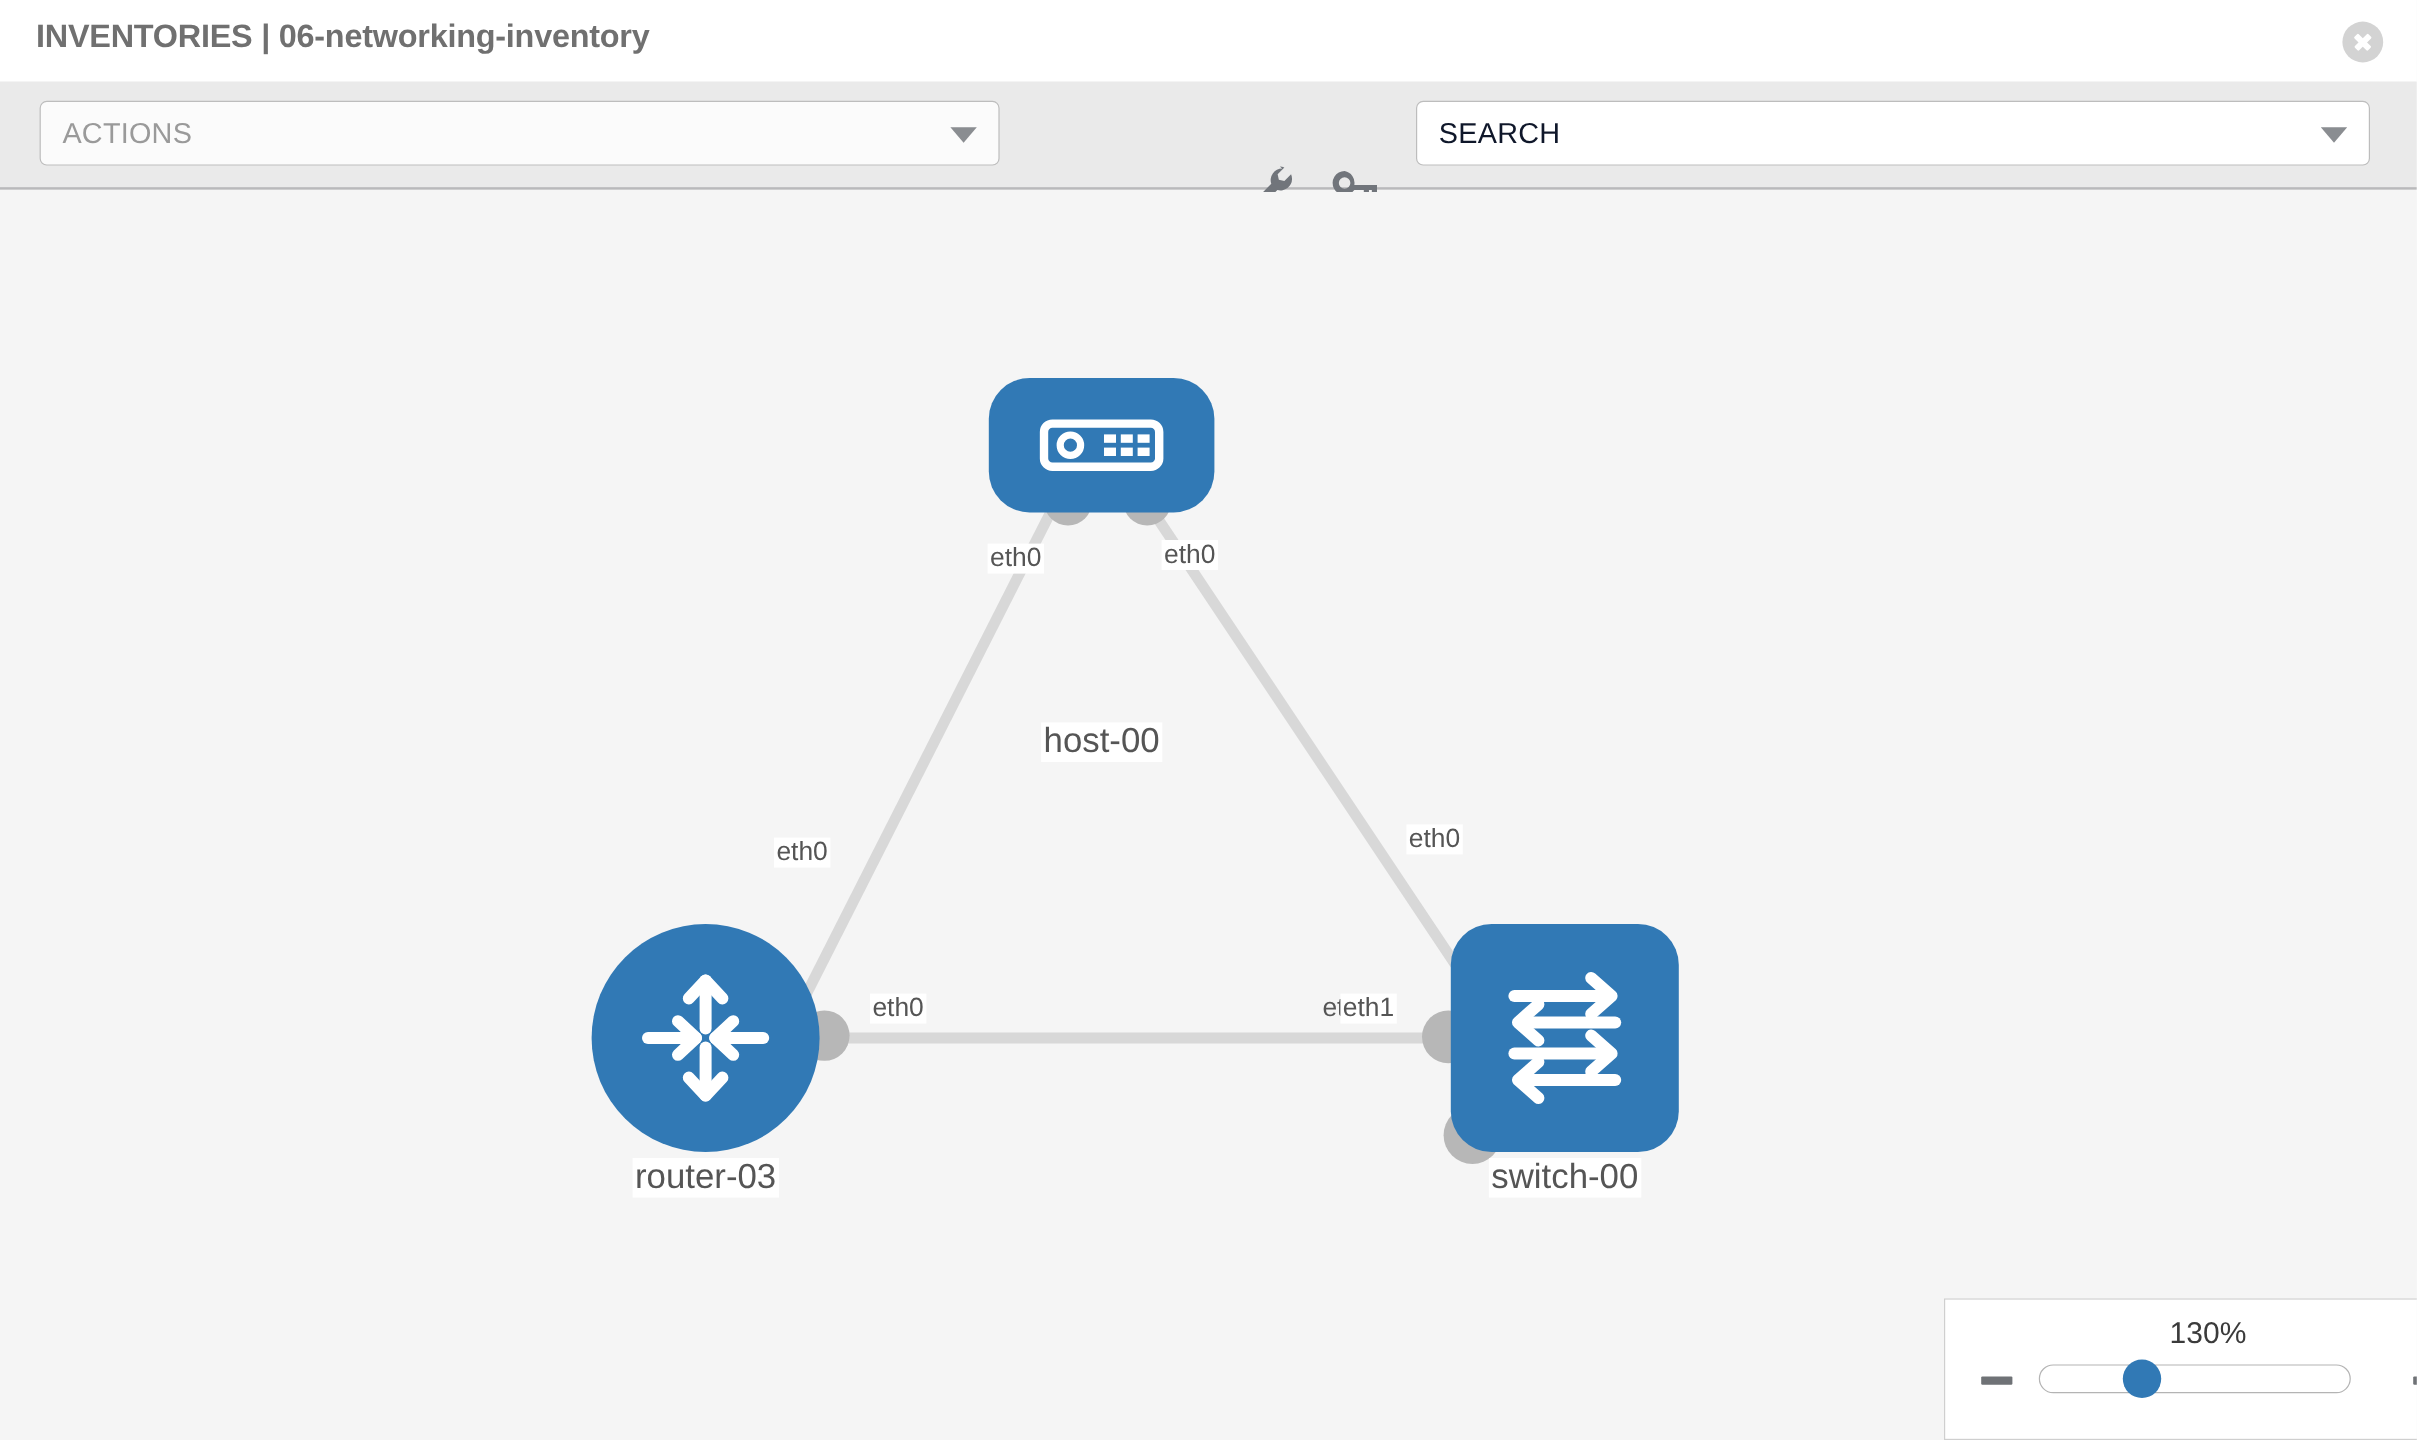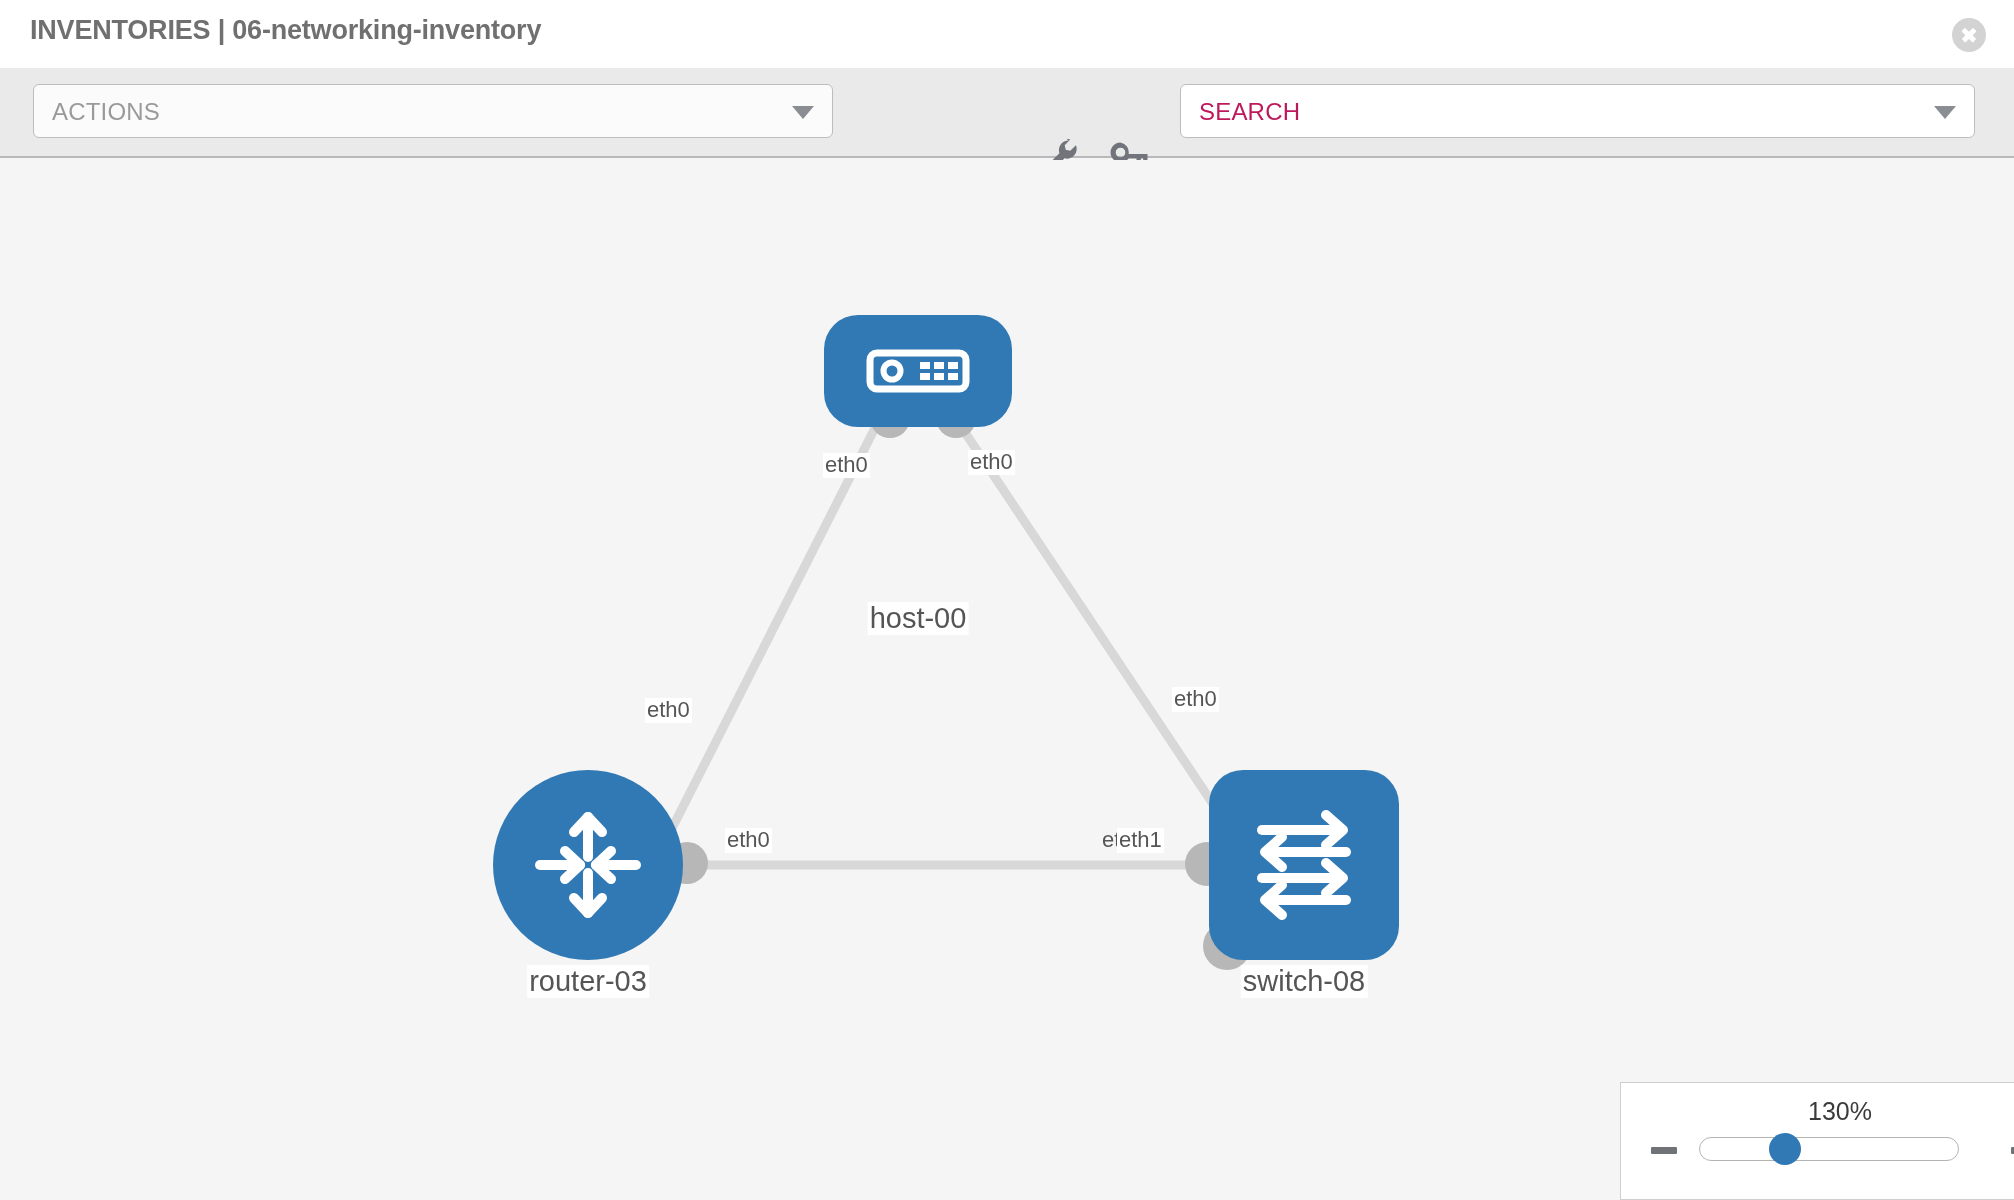--- a/index.html
+++ b/index.html
@@ -124,21 +124,21 @@
     border: 1px solid #bdbdbd;
     border-radius: 6px;
     box-sizing: border-box;
     cursor: text;
   }
   .search-label {
     position: absolute;
     left: 18px;
     top: 13px;
     font-size: 24px;
-    color: #be185d;
+    color: #0f172a;
     letter-spacing: 0.2px;
   }
 
   
   .canvas {
     position: absolute;
     left: 0; top: 160px;
     width: 2014px;
     height: 1040px;
     background: #f5f5f5;
@@ -406,21 +406,21 @@
             <path d="M40 31 L23 46 L40 61"></path>
 
             <path d="M20 72 H100"></path>
             <path d="M84 57 L101 72 L84 87"></path>
 
             <path d="M104 94 H24"></path>
             <path d="M40 79 L23 94 L40 109"></path>
           </g>
         </svg>
       </div>
-      <div class="node-label">switch-08</div>
+      <div class="node-label">switch-00</div>
     </div>
 
     <div class="edge-label" style="left:823px; top:293px;">eth0</div>
 
     <div class="edge-label" style="left:968px; top:290px;">eth0</div>
 
     <div class="edge-label" style="left:645px; top:538px;">eth0</div>
 
     <div class="edge-label" style="left:1172px; top:527px;">eth0</div>
 

